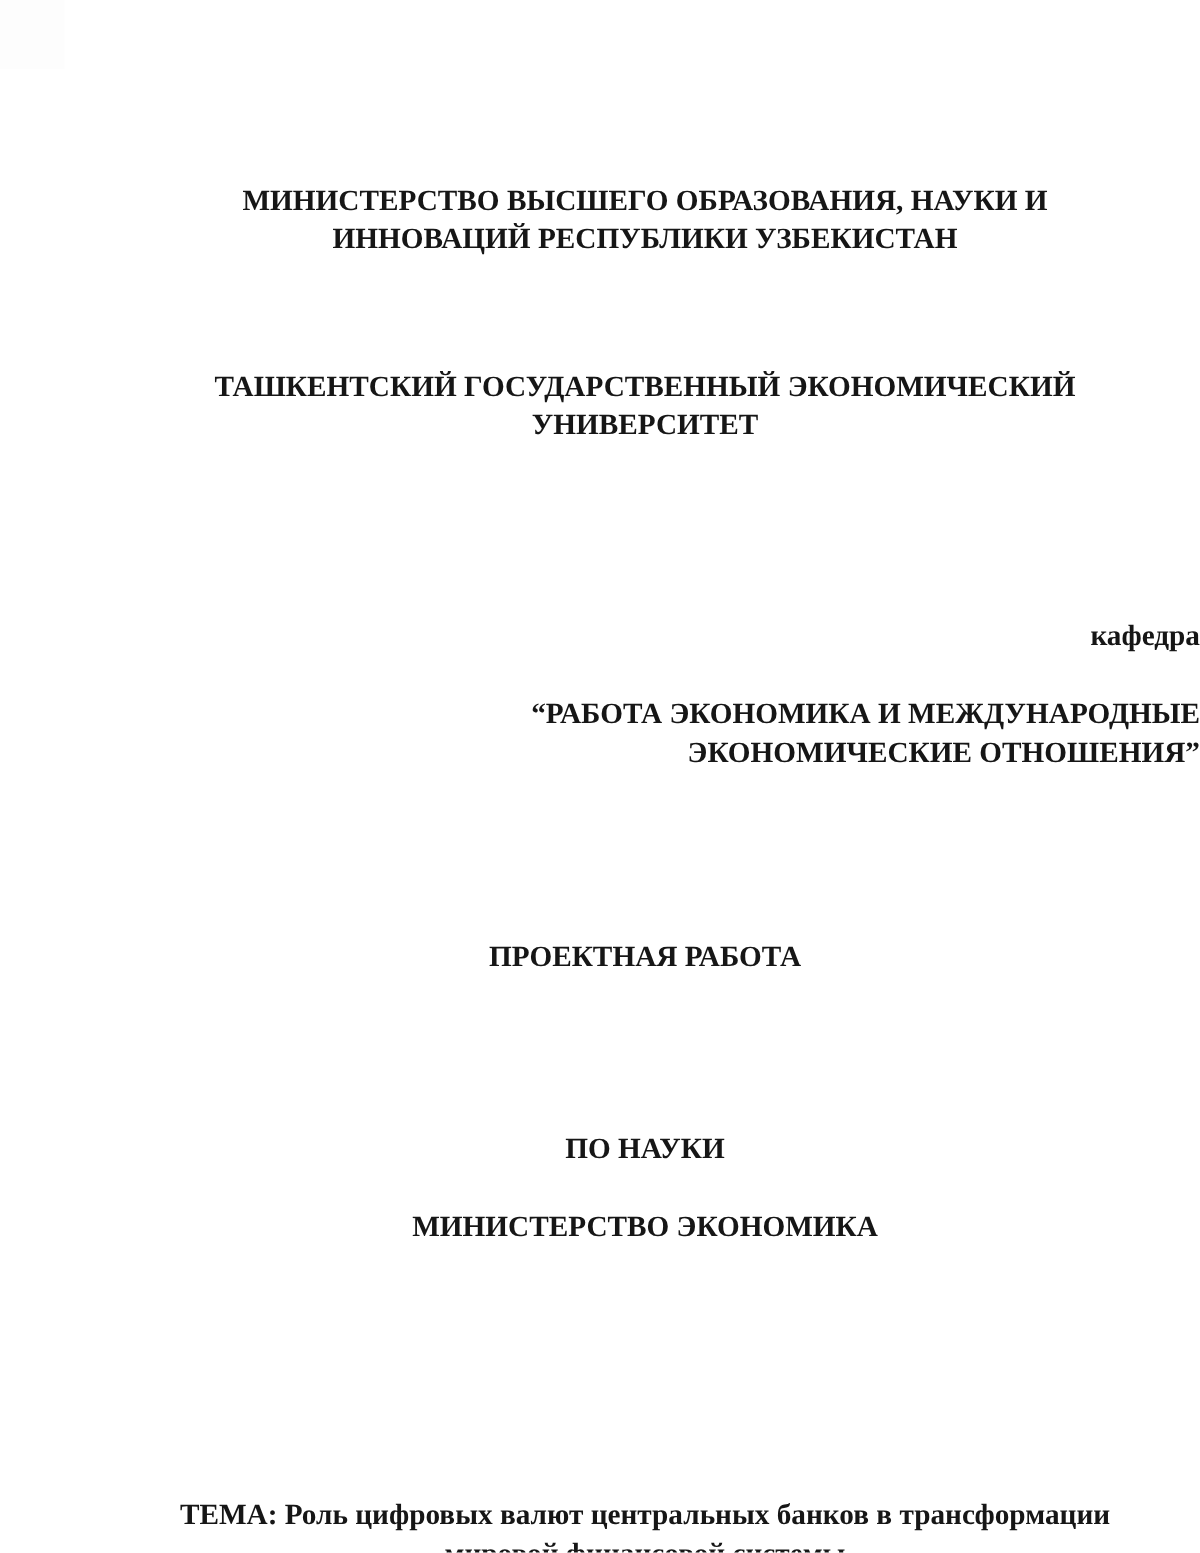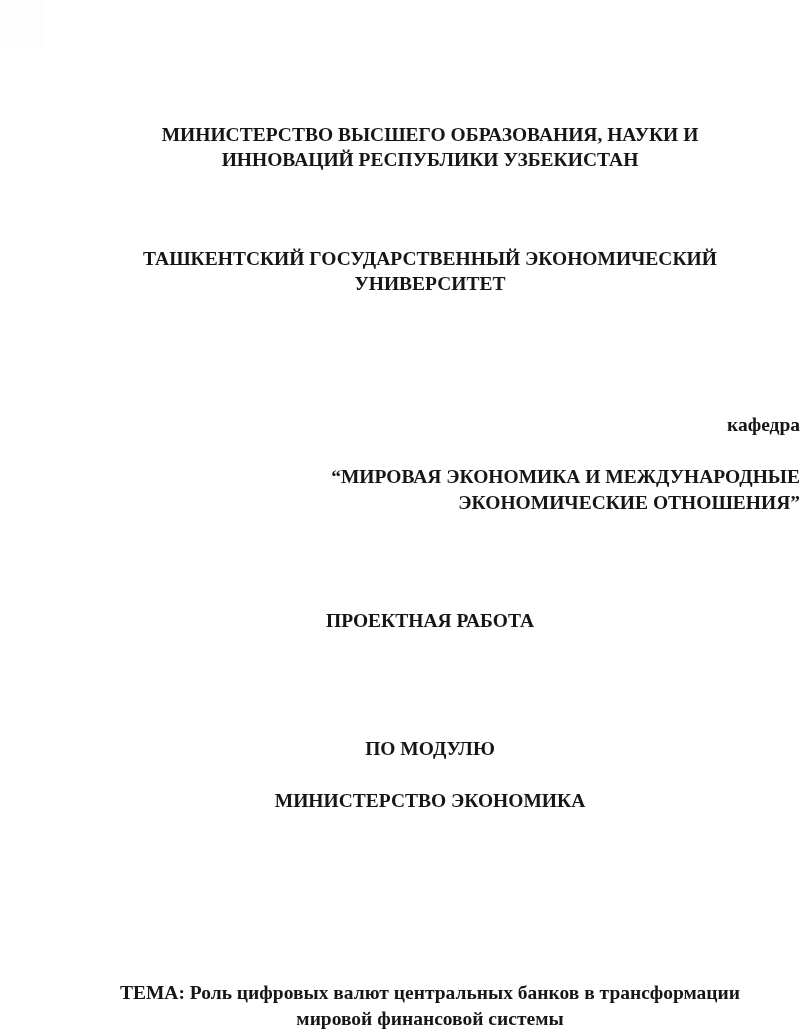--- a/index.html
+++ b/index.html
@@ -37,21 +37,21 @@
     font-size: 19.5px;
     line-height: 25px;
     white-space: pre-line;
   }
 
   .ministry        { margin-top: 0; }
   .university      { margin-top: 24px; text-align: center; }
   .department      { margin-top: 40px; line-height: 26px; text-align: right; }
   .dept-label      { display: block; }
   .dept-name       { display: block; }
-  .work-type       { margin-top: 16px; line-height: 26px; }
+  .work-type       { margin-top: 34px; line-height: 26px; }
   .module          { margin-top: 26px; line-height: 26px; }
   .module-label    { display: block; }
   .module-name     { display: block; }
   .topic           { margin-top: 90px; line-height: 26px; }
 </style>
 </head>
 <body style="background: rgb(255, 255, 255); color: rgb(22, 22, 22);">
 
 <div class="page">
 
@@ -60,28 +60,28 @@
   <div class="content">
 
     <div class="ministry">МИНИСТЕРСТВО ВЫСШЕГО ОБРАЗОВАНИЯ, НАУКИ И
 ИННОВАЦИЙ РЕСПУБЛИКИ УЗБЕКИСТАН</div>
 
     <div class="university">ТАШКЕНТСКИЙ ГОСУДАРСТВЕННЫЙ ЭКОНОМИЧЕСКИЙ
 УНИВЕРСИТЕТ</div>
 
     <div class="department">
       <span class="dept-label">кафедра</span>
-      <span class="dept-name">“МИРОВАЯ ЭКОНОМИКА И МЕЖДУНАРОДНЫЕ
+      <span class="dept-name">“РАБОТА ЭКОНОМИКА И МЕЖДУНАРОДНЫЕ
 ЭКОНОМИЧЕСКИЕ ОТНОШЕНИЯ”</span>
     </div>
 
     <div class="work-type">ПРОЕКТНАЯ  РАБОТА</div>
 
     <div class="module">
-      <span class="module-label">ПО МОДУЛЮ</span>
+      <span class="module-label">ПО НАУКИ</span>
       <span class="module-name">МИНИСТЕРСТВО ЭКОНОМИКА</span>
     </div>
 
     <div class="topic">ТЕМА: Роль цифровых валют центральных банков в трансформации
 мировой финансовой системы</div>
 
     
 
     
 

